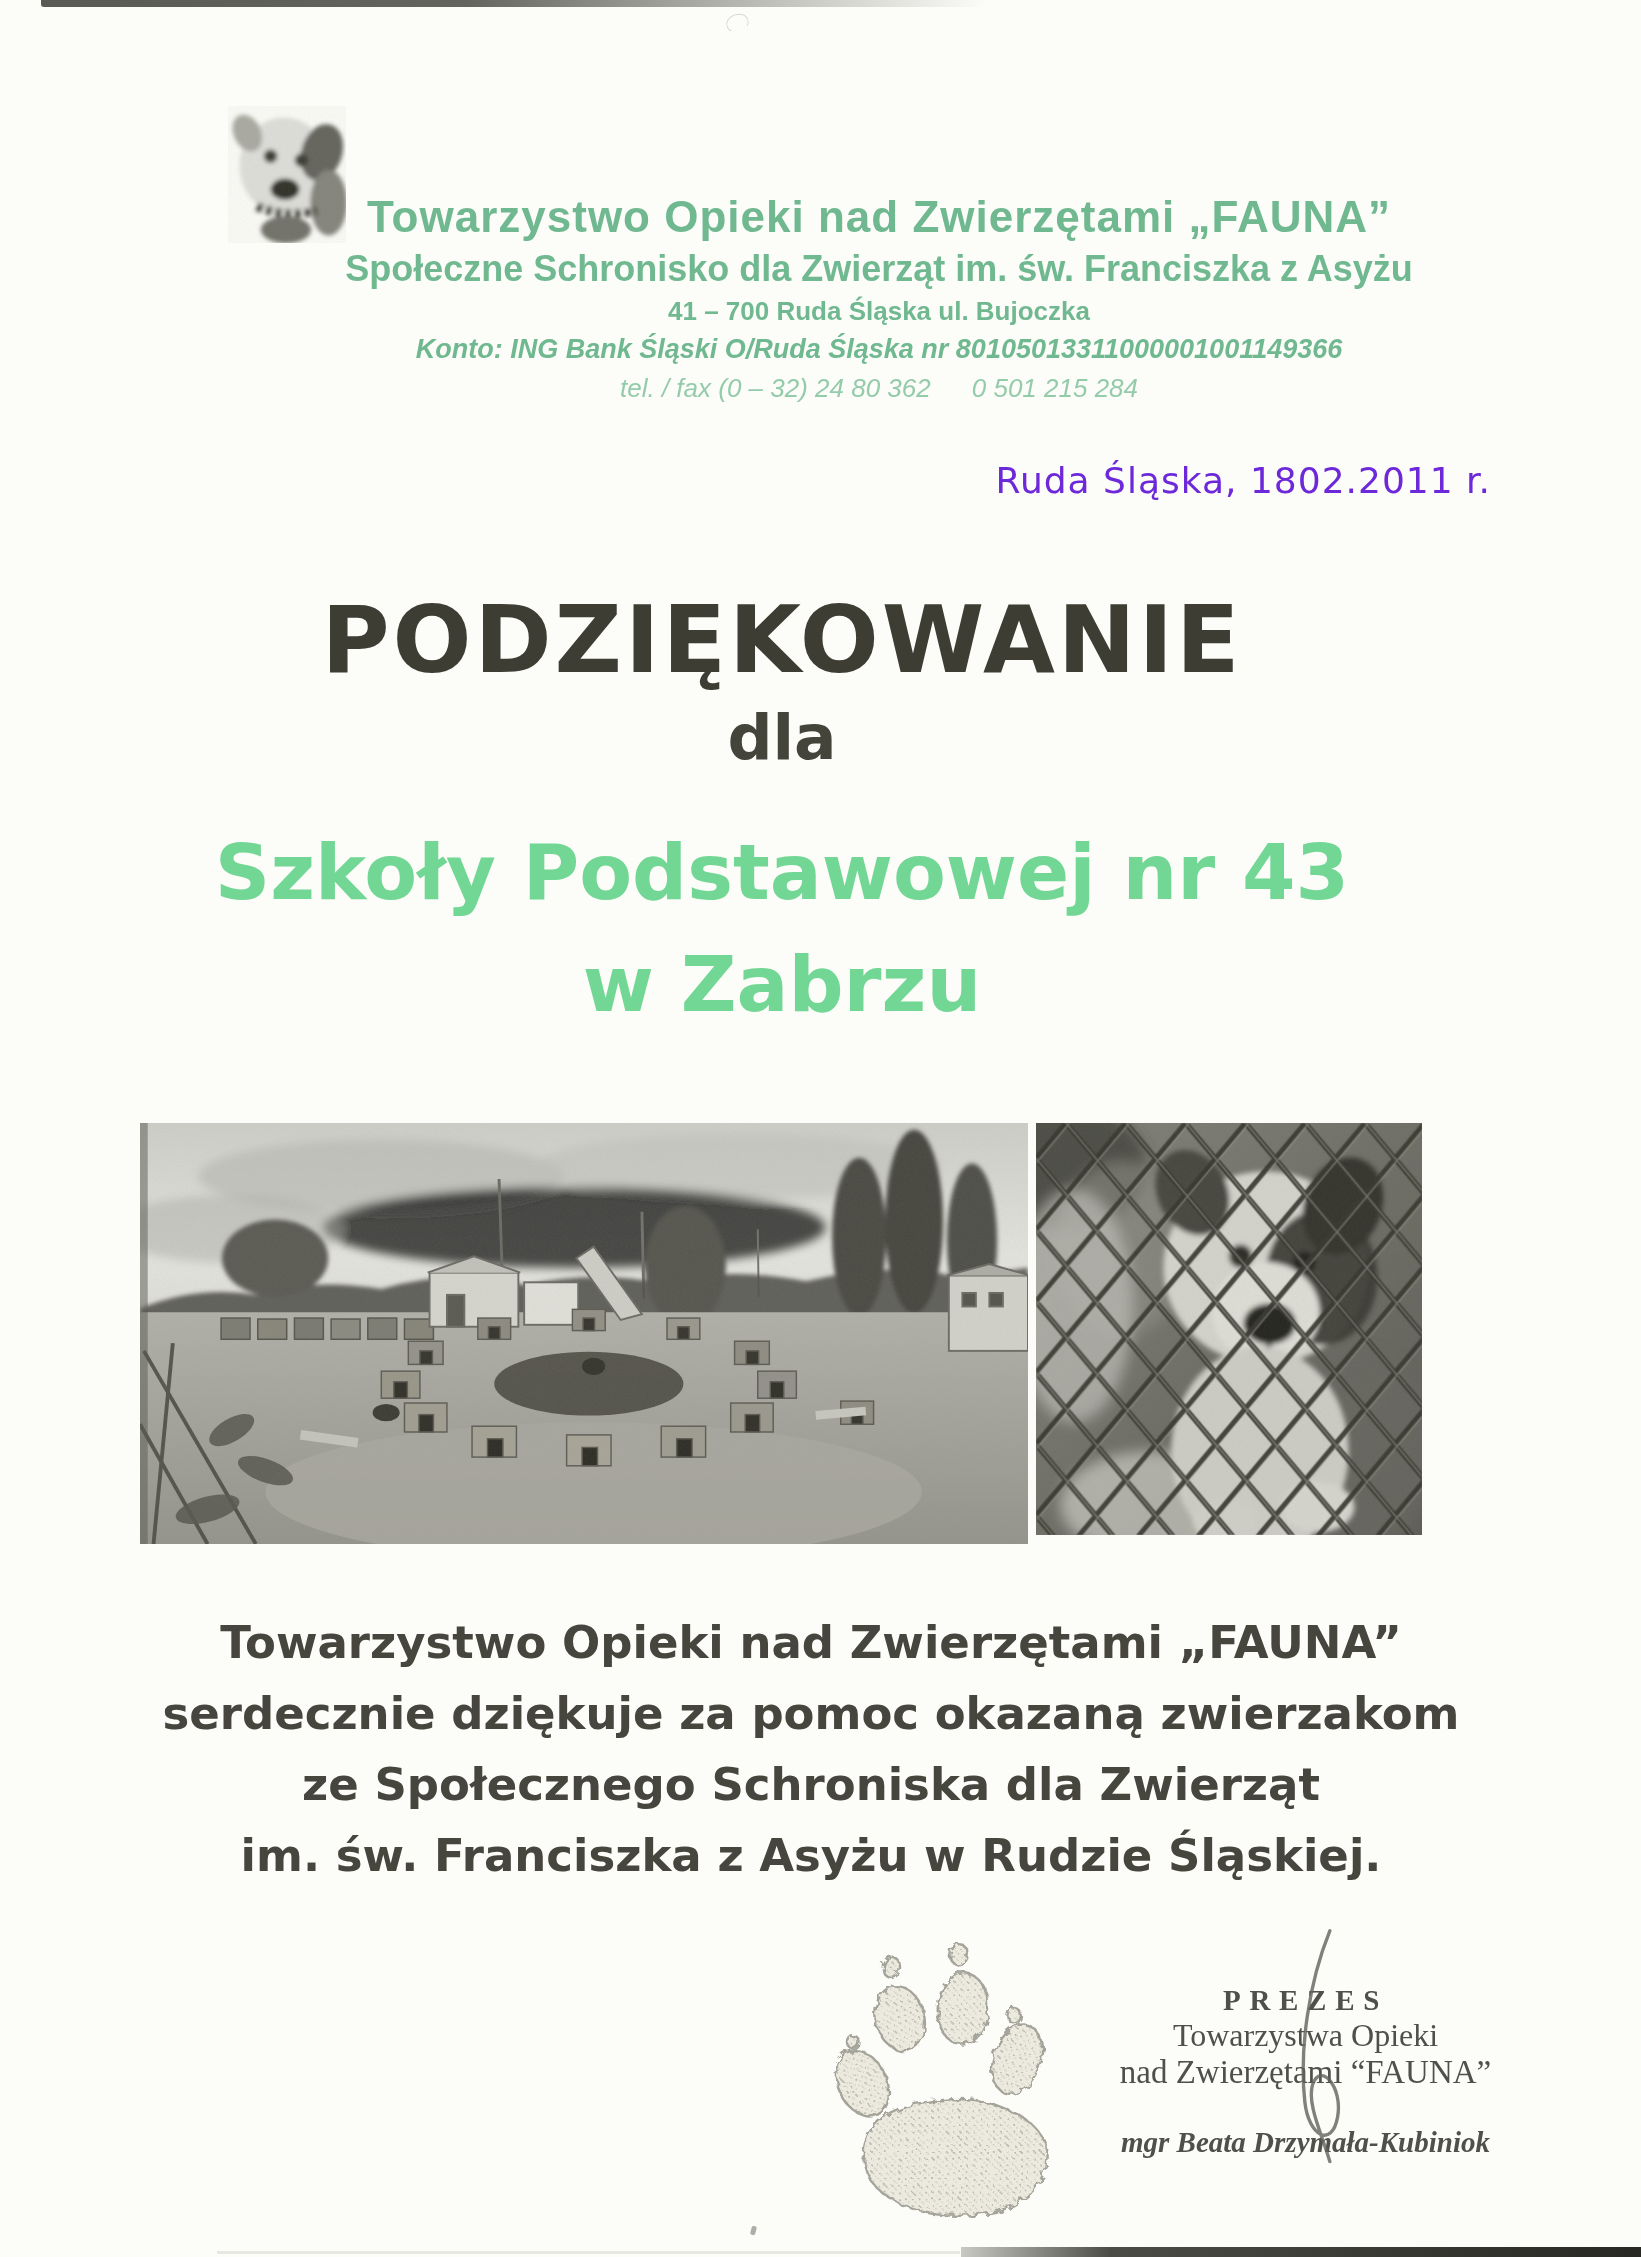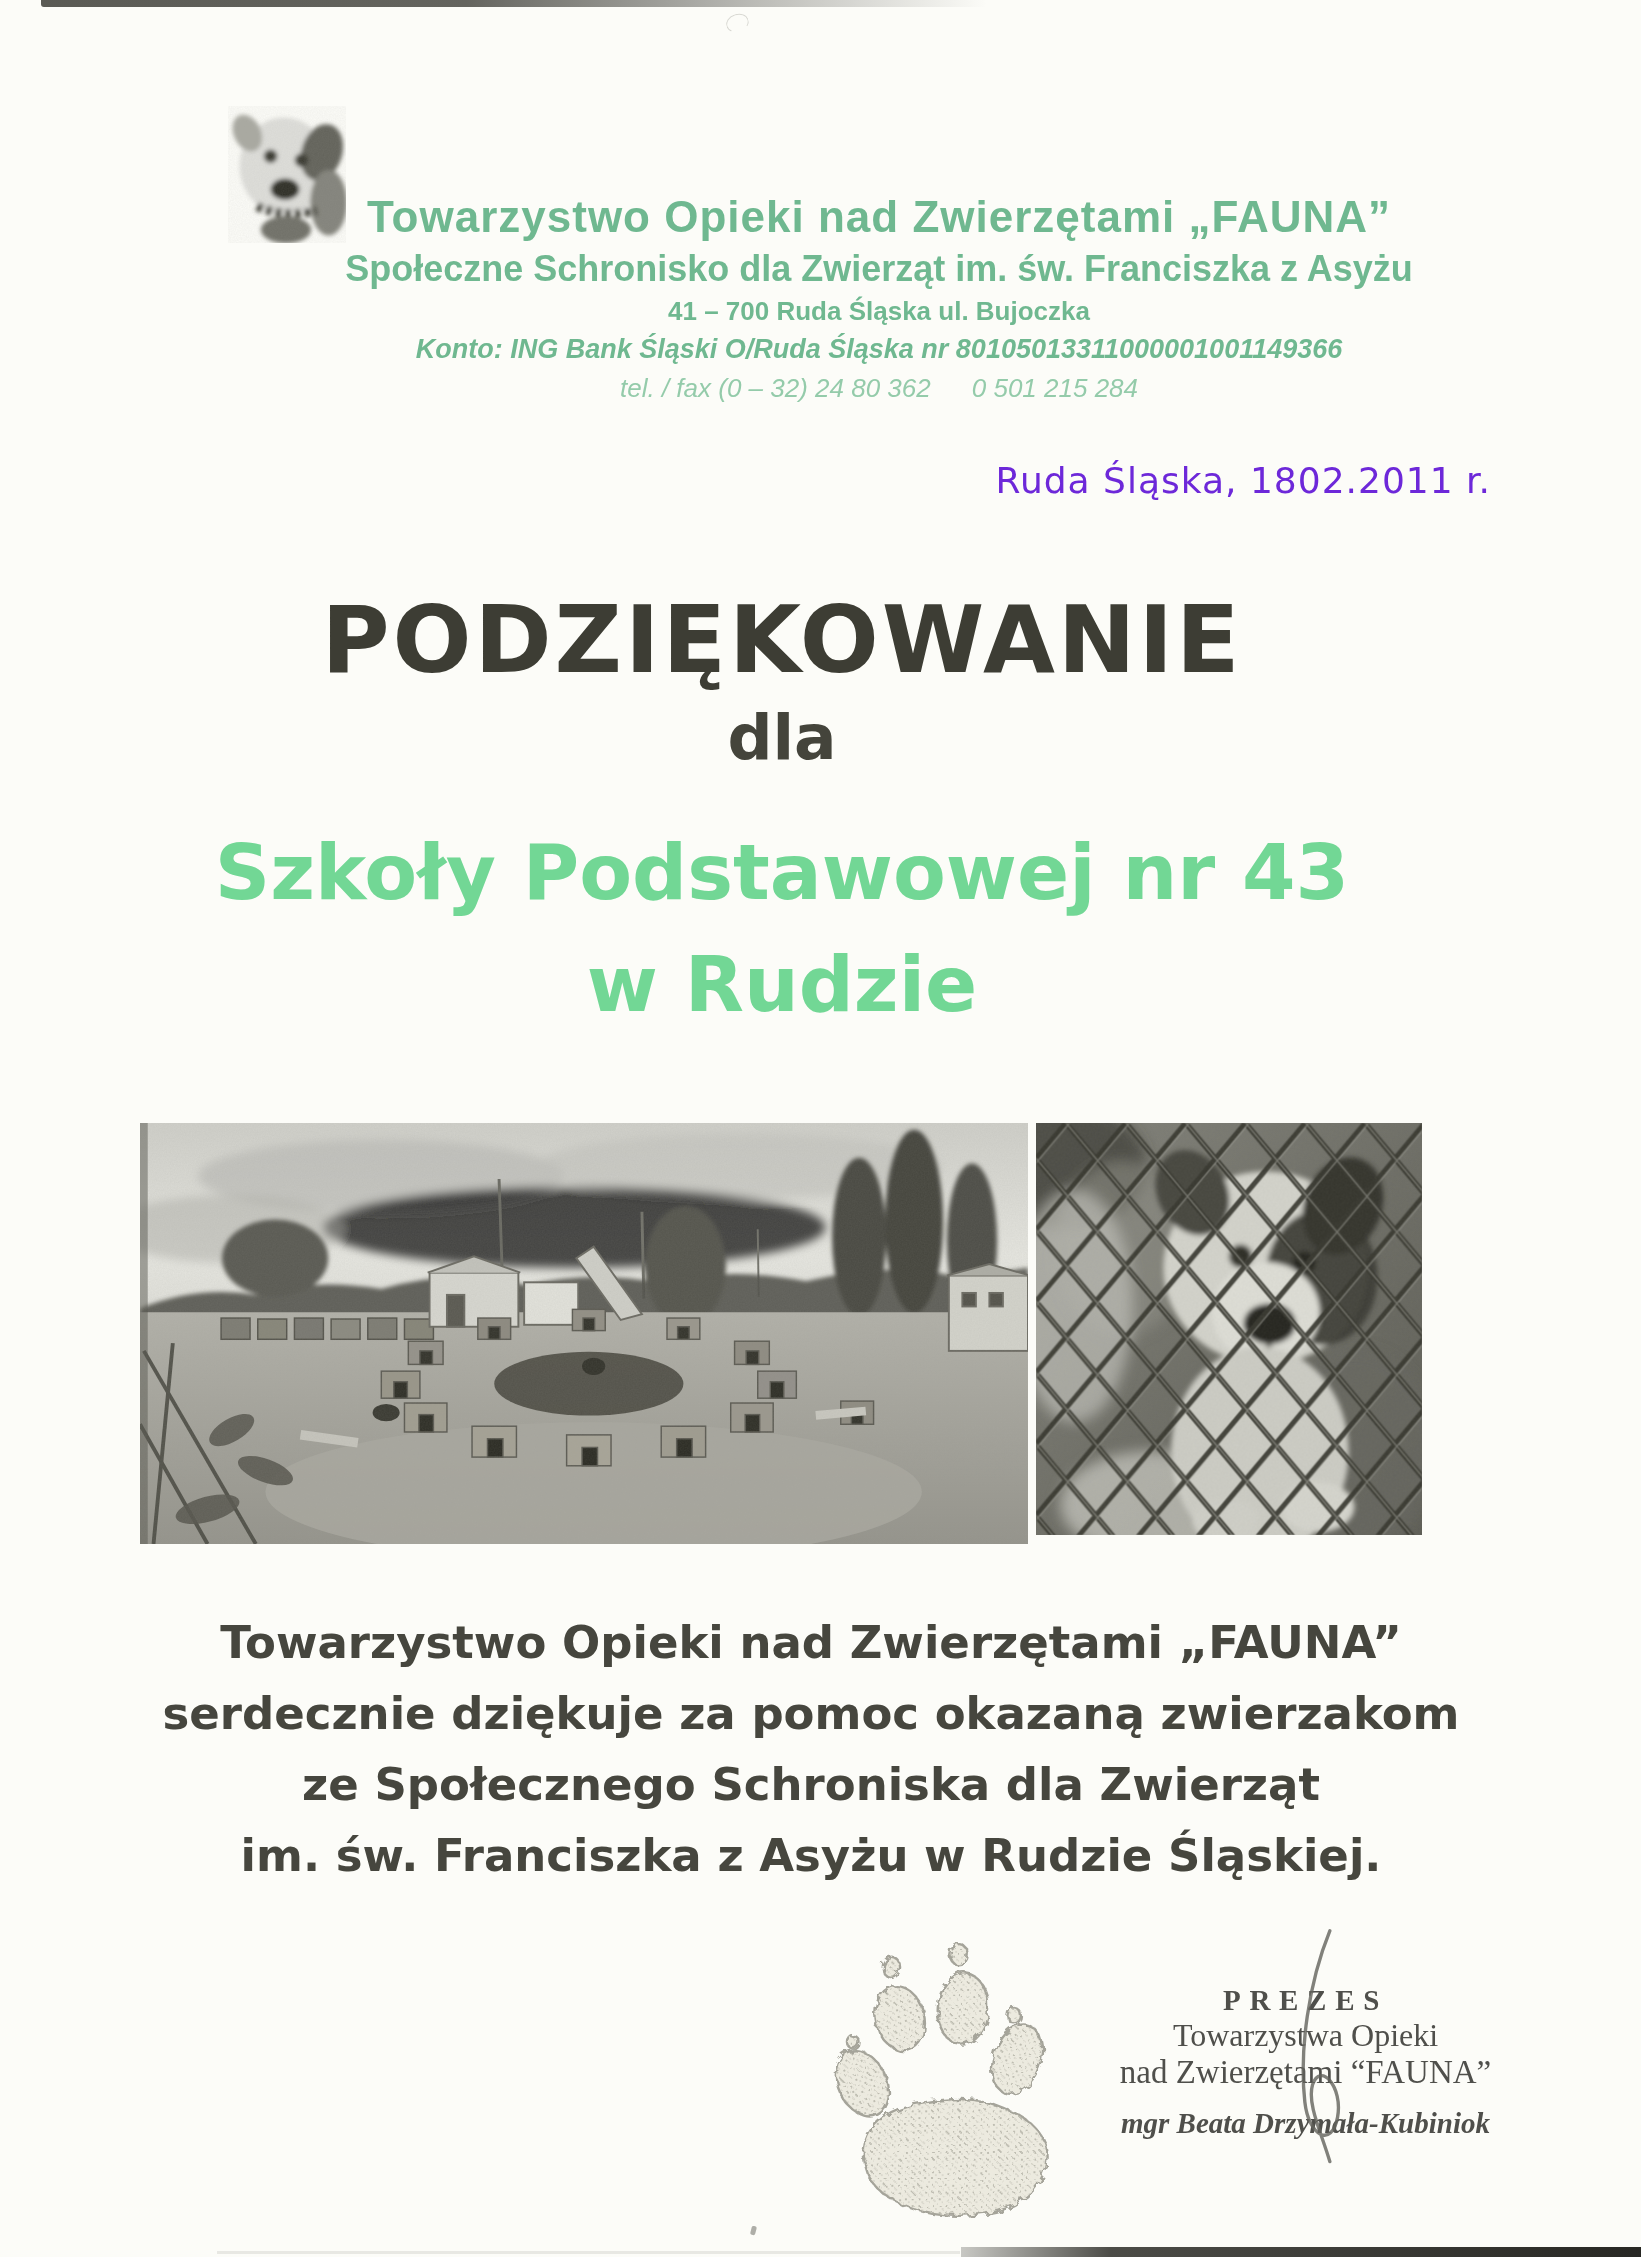--- a/index.html
+++ b/index.html
@@ -81,21 +81,21 @@
 
   
   .paw-stamp { position:absolute; left:816px; top:1919px; width:290px; height:314px; }
   .sig-block {
     position:absolute; left:1093px; top:1984px; width:425px; text-align:center;
     font-family:"Liberation Serif", serif; color:#4f4f4b;
   }
   .sig-role { font-size:29px; font-weight:bold; letter-spacing:8.7px; line-height:33px; }
   .sig-l1   { font-size:32px; line-height:36px; }
   .sig-l2   { font-size:33px; line-height:39px; }
-  .sig-name { font-size:29px; font-weight:bold; font-style:italic; margin-top:14px; line-height:35px; }
+  .sig-name { font-size:29px; font-weight:bold; font-style:italic; margin-top:33px; line-height:35px; }
   .sig-stroke { position:absolute; left:1276px; top:1927px; width:75px; height:239px; z-index:5; opacity:.8; }
 </style>
 </head>
 <body>
 
 <div class="page">
 
   <div class="scan-edge-top"></div>
   <div class="scan-smudge"></div>
   <div class="scan-edge-bottom"></div>
@@ -137,21 +137,21 @@
       <span>tel. / fax  (0 – 32) 24 80 362</span><span class="gap"></span><span>0 501 215 284</span>
     </div>
   </div>
 
   <div class="dateline">Ruda Śląska, 1802.2011 r.</div>
 
   <div class="title-heading">PODZIĘKOWANIE</div>
   <div class="title-dla">dla</div>
   <div class="recipient">
     <div>Szkoły Podstawowej nr 43</div>
-    <div>w Rudzie</div>
+    <div>w Zabrzu</div>
   </div>
 
   <div class="photo-left">
     <svg viewBox="0 0 920 436" preserveAspectRatio="none" xmlns="http://www.w3.org/2000/svg">
       <defs>
         <linearGradient id="lp-sky" x1="0" y1="0" x2="0" y2="1">
           <stop offset="0" stop-color="#cfcfc9"></stop>
             <stop offset=".6" stop-color="#e6e6e0"></stop>
             <stop offset="1" stop-color="#dcdcd6"></stop>
         </linearGradient>

